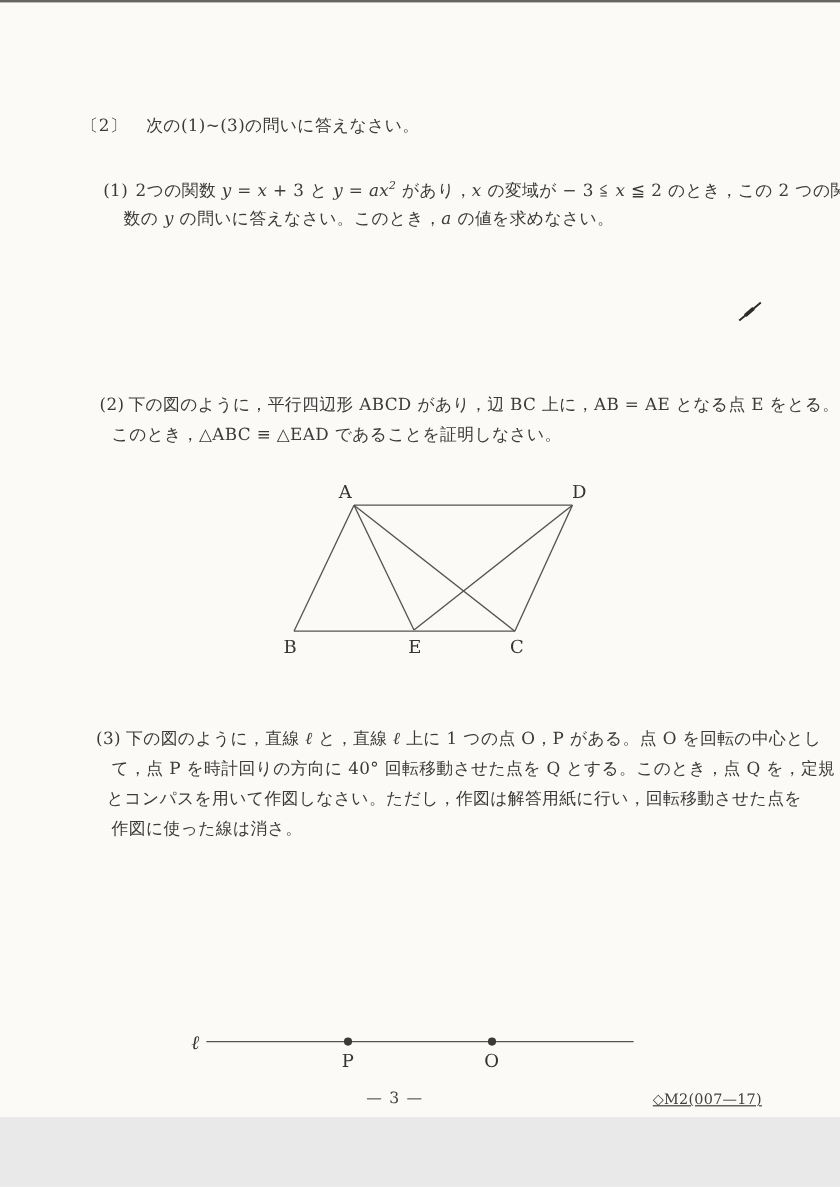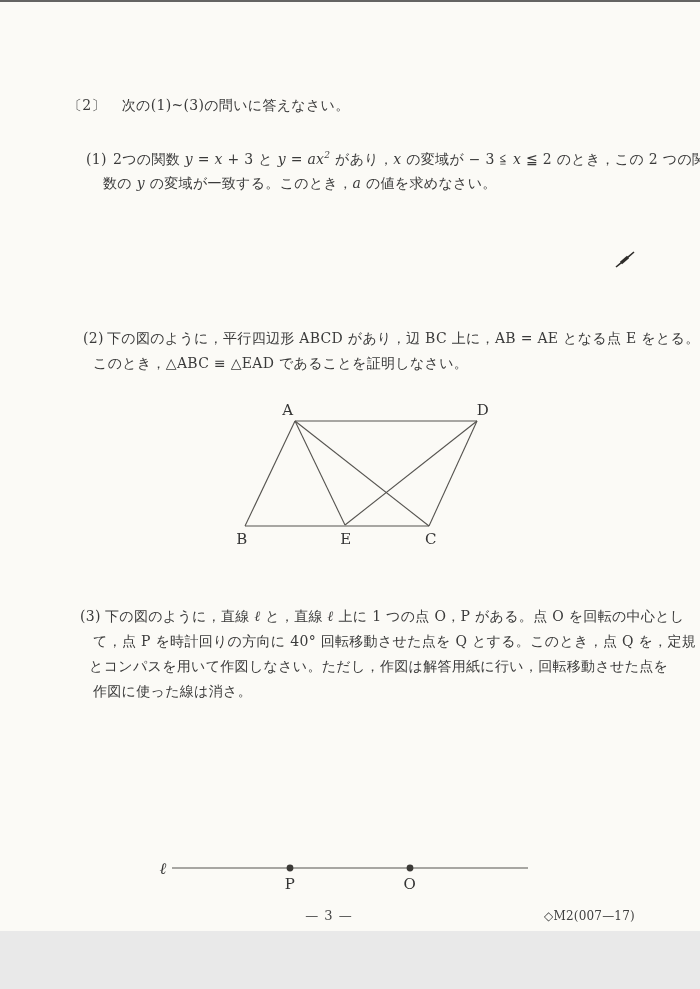--- a/index.html
+++ b/index.html
@@ -41,39 +41,39 @@
     fill: #343434;
     letter-spacing: 0.5px;
   }
   .fig text.lbl-ell { font-style: italic; font-size: 16px; }
   .footer-page {
     position: absolute; left: 288px; top: 908px; width: 82px;
     text-align: center; font-size: 13px; letter-spacing: 1px; color: #444;
   }
   .footer-code {
     position: absolute; left: 544px; top: 909px;
-    font-size: 12px; letter-spacing: 0.2px; color: #3f3f3f;
+    font-size: 12px; letter-spacing: 0.2px; color: #3f3f3f; text-decoration: underline;
   }
   .pen-mark { position: absolute; left: 612px; top: 248px; }
   .pen-mark path { stroke: #2e2c2a; fill: none; }
 </style>
 </head>
 <body>
 
 <div class="page">
 
   <div class="scan-edge"></div>
 
   <div class="tline" style="left:68px; top:96px">
     <span>〔2〕</span><span class="header-gap">次の(1)~(3)の問いに答えなさい。</span>
   </div>
 
   <div class="tline" style="left:86px; top:150px">(1)</div>
   <div class="tline" style="left:113px; top:150px"><span>2つの関数 </span><span class="math">y</span><span> = </span><span class="math">x</span><span> + 3 と </span><span class="math">y</span><span> = </span><span class="math">ax</span><sup class="math">2</sup><span> があり，</span><span class="math">x</span><span> の変域が − 3 ≦ </span><span class="math">x</span><span> ≦ 2 のとき，この 2 つの関</span></div>
-  <div class="tline" style="left:103px; top:174px"><span>数の </span><span class="math">y</span><span> の変域が一致する。このとき，</span><span class="math">a</span><span> の値を求めなさい。</span></div>
+  <div class="tline" style="left:103px; top:174px"><span>数の </span><span class="math">y</span><span> の問いに答えなさい。このとき，</span><span class="math">a</span><span> の値を求めなさい。</span></div>
 
   <svg class="pen-mark" width="28" height="24">
     <path d="M4,19 C 9,15 15,10 22,4" stroke-width="1.6"></path>
     <path d="M9,15 L16,9" stroke-width="3.2"></path>
   </svg>
 
   <div class="tline" style="left:83px; top:329px">(2)</div>
   <div class="tline" style="left:107px; top:329px"><span>下の図のように，平行四辺形 ABCD があり，辺 BC 上に，AB = AE となる点 E をとる。</span></div>
   <div class="tline" style="left:93px; top:354px"><span>このとき，△ABC ≡ △EAD であることを証明しなさい。</span></div>
 

